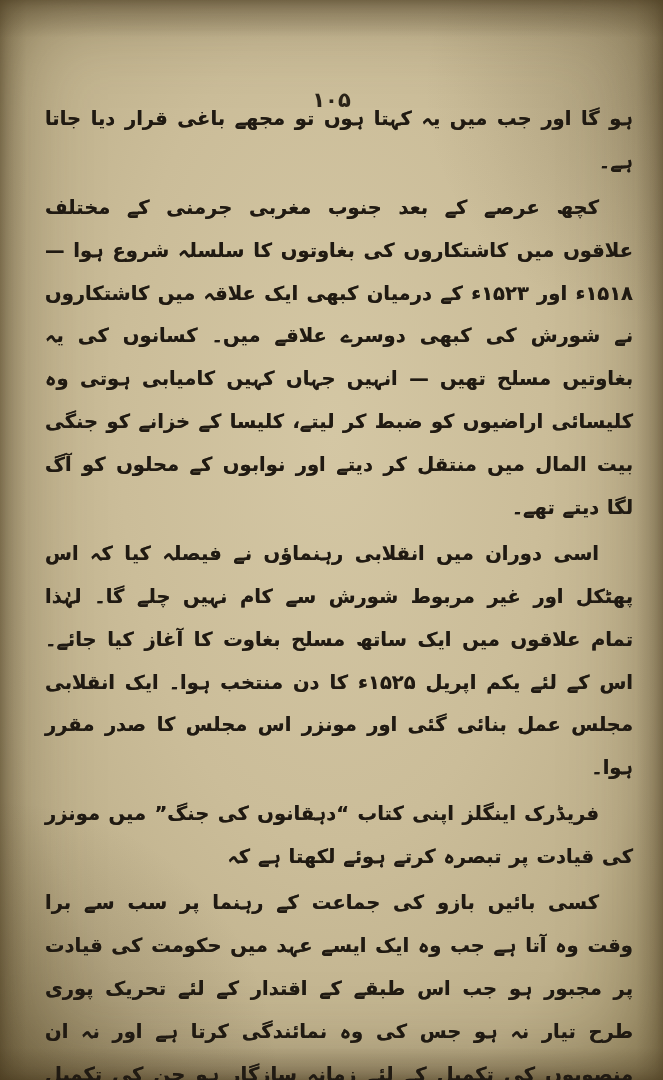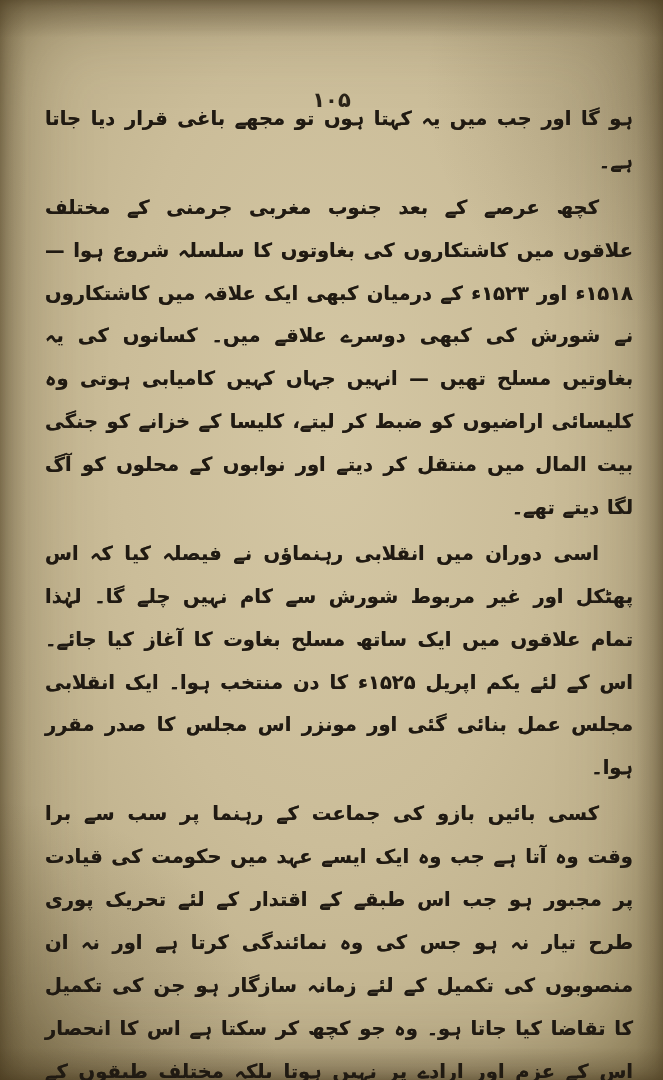--- a/index.html
+++ b/index.html
@@ -61,16 +61,17 @@
 <body>
 
 <div class="scan">
 
   <div class="page-number">۱۰۵</div>
 
   <div class="text-block">
     <p class="para">ہو گا اور جب میں یہ کہتا ہوں تو مجھے باغی قرار دیا جاتا ہے۔</p>
     <p class="para indent">کچھ عرصے کے بعد جنوب مغربی جرمنی کے مختلف علاقوں میں کاشتکاروں کی بغاوتوں کا سلسلہ شروع ہوا — ۱۵۱۸ء اور ۱۵۲۳ء کے درمیان کبھی ایک علاقہ میں کاشتکاروں نے شورش کی کبھی دوسرے علاقے میں۔ کسانوں کی یہ بغاوتیں مسلح تھیں — انہیں جہاں کہیں کامیابی ہوتی وہ کلیسائی اراضیوں کو ضبط کر لیتے، کلیسا کے خزانے کو جنگی بیت المال میں منتقل کر دیتے اور نوابوں کے محلوں کو آگ لگا دیتے تھے۔</p>
     <p class="para indent">اسی دوران میں انقلابی رہنماؤں نے فیصلہ کیا کہ اس پھٹکل اور غیر مربوط شورش سے کام نہیں چلے گا۔ لہٰذا تمام علاقوں میں ایک ساتھ مسلح بغاوت کا آغاز کیا جائے۔ اس کے لئے یکم اپریل ۱۵۲۵ء کا دن منتخب ہوا۔ ایک انقلابی مجلس عمل بنائی گئی اور مونزر اس مجلس کا صدر مقرر ہوا۔</p>
+    <p class="para indent">فریڈرک اینگلز اپنی کتاب “دہقانوں کی جنگ” میں مونزر کی قیادت پر تبصرہ کرتے ہوئے لکھتا ہے کہ</p>
     <p class="para indent">کسی بائیں بازو کی جماعت کے رہنما پر سب سے برا وقت وہ آتا ہے جب وہ ایک ایسے عہد میں حکومت کی قیادت پر مجبور ہو جب اس طبقے کے اقتدار کے لئے تحریک پوری طرح تیار نہ ہو جس کی وہ نمائندگی کرتا ہے اور نہ ان منصوبوں کی تکمیل کے لئے زمانہ سازگار ہو جن کی تکمیل کا تقاضا کیا جاتا ہو۔ وہ جو کچھ کر سکتا ہے اس کا انحصار اس کے عزم اور ارادے پر نہیں ہوتا بلکہ مختلف طبقوں کے مفاد کے درمیان تصادم کی شدت پر ہوتا ہے۔ وجود می مادی ذرائع کی ترقی کے درجے پر ہوتا ہے اور ان پیداواری رشتوں اور ذرائع رسل و رسائل پر ہوتا ہے</p>
   </div>
 
 </div>
 
 </body></html>

